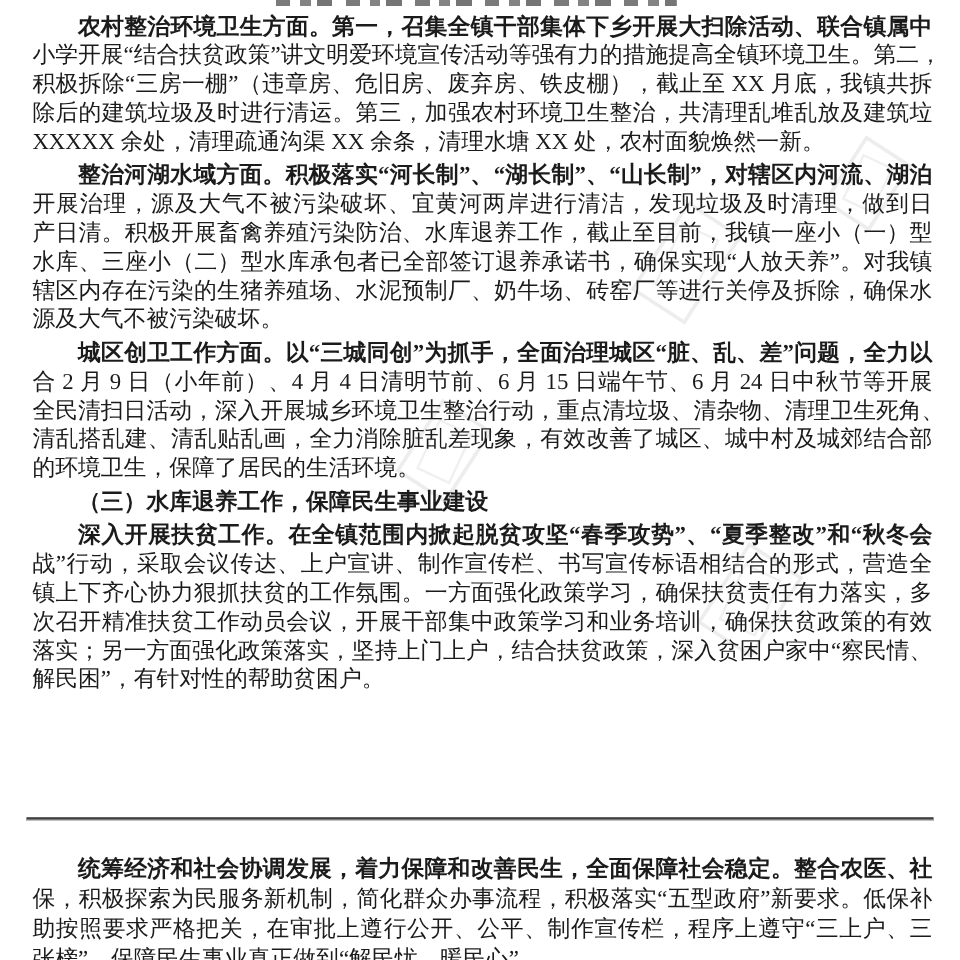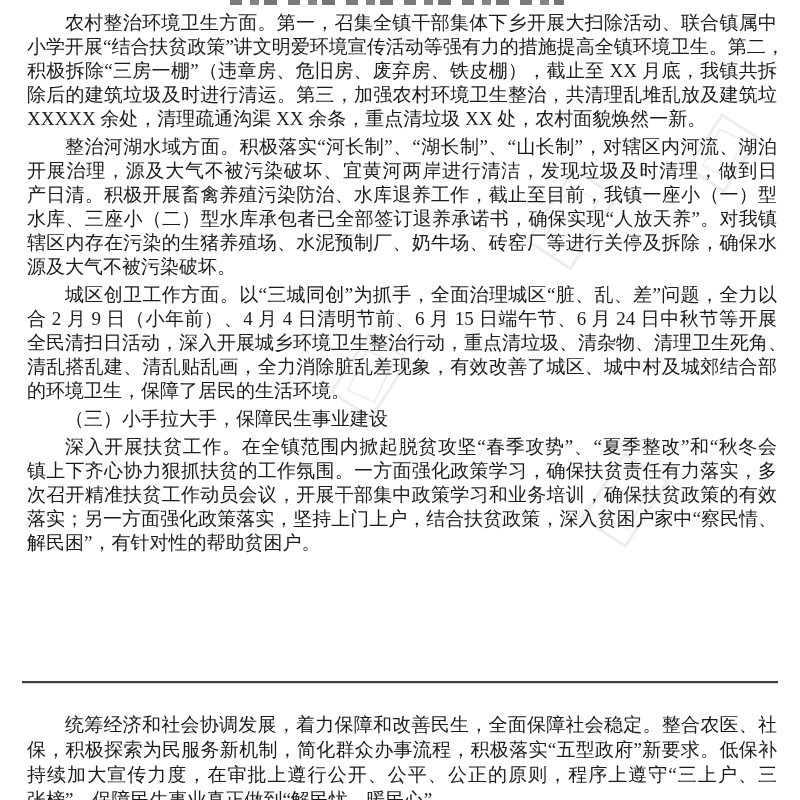--- a/index.html
+++ b/index.html
@@ -30,21 +30,21 @@
   .line {
     font-size: 19px;
     line-height: 24px;
     text-align: justify;
     text-align-last: justify;
     text-justify: inter-character;
     white-space: nowrap;
   }
   #page2 .line { line-height: 25px; }
   .line.last { text-align-last: left; }
-  .line.indent { text-indent: 2em; }
+  .line.indent { text-indent: 2em; font-weight: bold; }
   .line.heading { text-align-last: left; }
   
   .top-clip {
     position: absolute;
     top: 0;
     left: 230px;
     width: 334px;
     height: 5px;
     opacity: 0.75;
     background: repeating-linear-gradient(90deg,
@@ -95,53 +95,54 @@
   <div class="wm wm2"></div>
   <div class="wm wm3"></div>
   <div class="wm wm4"></div>
 
   <div class="content" id="page1">
       <div class="paragraph">
         <div class="line indent">农村整治环境卫生方面。第一，召集全镇干部集体下乡开展大扫除活动、联合镇属中</div>
         <div class="line">小学开展“结合扶贫政策”讲文明爱环境宣传活动等强有力的措施提高全镇环境卫生。第二，</div>
         <div class="line">积极拆除“三房一棚”（违章房、危旧房、废弃房、铁皮棚），截止至 XX 月底，我镇共拆</div>
         <div class="line">除后的建筑垃圾及时进行清运。第三，加强农村环境卫生整治，共清理乱堆乱放及建筑垃</div>
-        <div class="line last">XXXXX 余处，清理疏通沟渠 XX 余条，重点清垃圾 XX 处，农村面貌焕然一新。</div>
+        <div class="line last">XXXXX 余处，清理疏通沟渠 XX 余条，清理水塘 XX 处，农村面貌焕然一新。</div>
       </div>
       <div class="paragraph">
         <div class="line indent">整治河湖水域方面。积极落实“河长制”、“湖长制”、“山长制”，对辖区内河流、湖泊</div>
         <div class="line">开展治理，源及大气不被污染破坏、宜黄河两岸进行清洁，发现垃圾及时清理，做到日</div>
         <div class="line">产日清。积极开展畜禽养殖污染防治、水库退养工作，截止至目前，我镇一座小（一）型</div>
         <div class="line">水库、三座小（二）型水库承包者已全部签订退养承诺书，确保实现“人放天养”。对我镇</div>
         <div class="line">辖区内存在污染的生猪养殖场、水泥预制厂、奶牛场、砖窑厂等进行关停及拆除，确保水</div>
         <div class="line last">源及大气不被污染破坏。</div>
       </div>
       <div class="paragraph">
         <div class="line indent">城区创卫工作方面。以“三城同创”为抓手，全面治理城区“脏、乱、差”问题，全力以</div>
         <div class="line">合 2 月 9 日（小年前）、4 月 4 日清明节前、6 月 15 日端午节、6 月 24 日中秋节等开展</div>
         <div class="line">全民清扫日活动，深入开展城乡环境卫生整治行动，重点清垃圾、清杂物、清理卫生死角、</div>
         <div class="line">清乱搭乱建、清乱贴乱画，全力消除脏乱差现象，有效改善了城区、城中村及城郊结合部</div>
         <div class="line last">的环境卫生，保障了居民的生活环境。</div>
       </div>
       <div class="paragraph">
-        <div class="line indent last heading">（三）小手拉大手，保障民生事业建设</div>
+        <div class="line indent last heading">（三）水库退养工作，保障民生事业建设</div>
       </div>
       <div class="paragraph">
         <div class="line indent">深入开展扶贫工作。在全镇范围内掀起脱贫攻坚“春季攻势”、“夏季整改”和“秋冬会</div>
+        <div class="line">战”行动，采取会议传达、上户宣讲、制作宣传栏、书写宣传标语相结合的形式，营造全</div>
         <div class="line">镇上下齐心协力狠抓扶贫的工作氛围。一方面强化政策学习，确保扶贫责任有力落实，多</div>
         <div class="line">次召开精准扶贫工作动员会议，开展干部集中政策学习和业务培训，确保扶贫政策的有效</div>
         <div class="line">落实；另一方面强化政策落实，坚持上门上户，结合扶贫政策，深入贫困户家中“察民情、</div>
         <div class="line last">解民困”，有针对性的帮助贫困户。</div>
       </div>
     </div>
 
   <div class="separator"></div>
 
   <div class="content" id="page2">
       <div class="paragraph">
         <div class="line indent">统筹经济和社会协调发展，着力保障和改善民生，全面保障社会稳定。整合农医、社</div>
         <div class="line">保，积极探索为民服务新机制，简化群众办事流程，积极落实“五型政府”新要求。低保补</div>
-        <div class="line">持续加大宣传力度，在审批上遵行公开、公平、公正的原则，程序上遵守“三上户、三</div>
+        <div class="line">助按照要求严格把关，在审批上遵行公开、公平、制作宣传栏，程序上遵守“三上户、三</div>
         <div class="line last">张榜”，保障民生事业真正做到“解民忧、暖民心”。</div>
       </div>
     </div>
 
 </div>
 
 </body></html>

